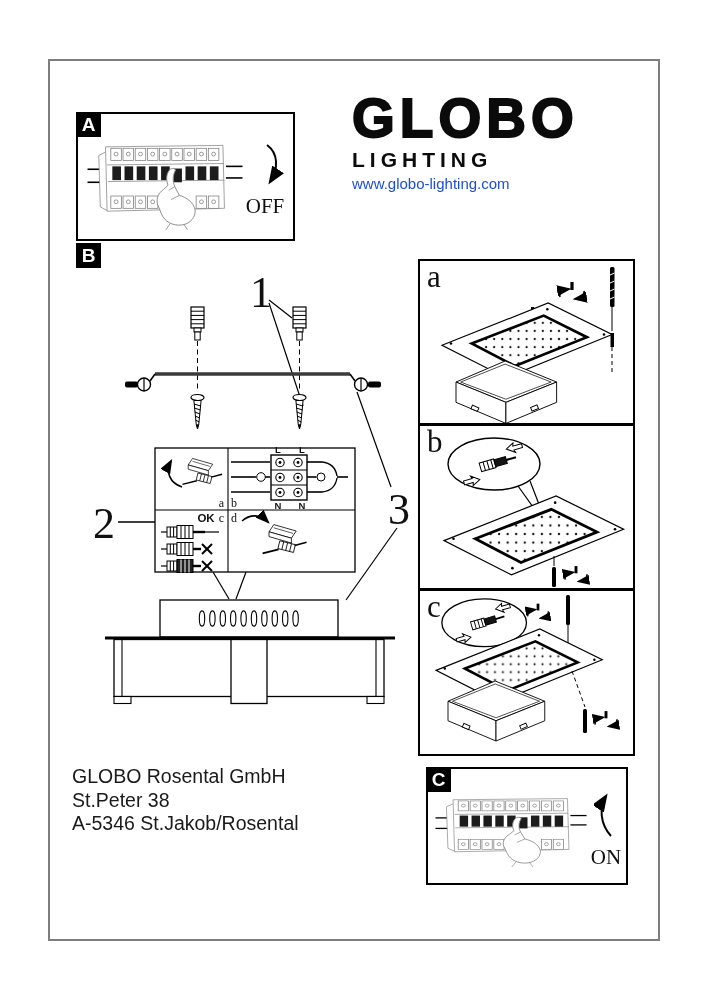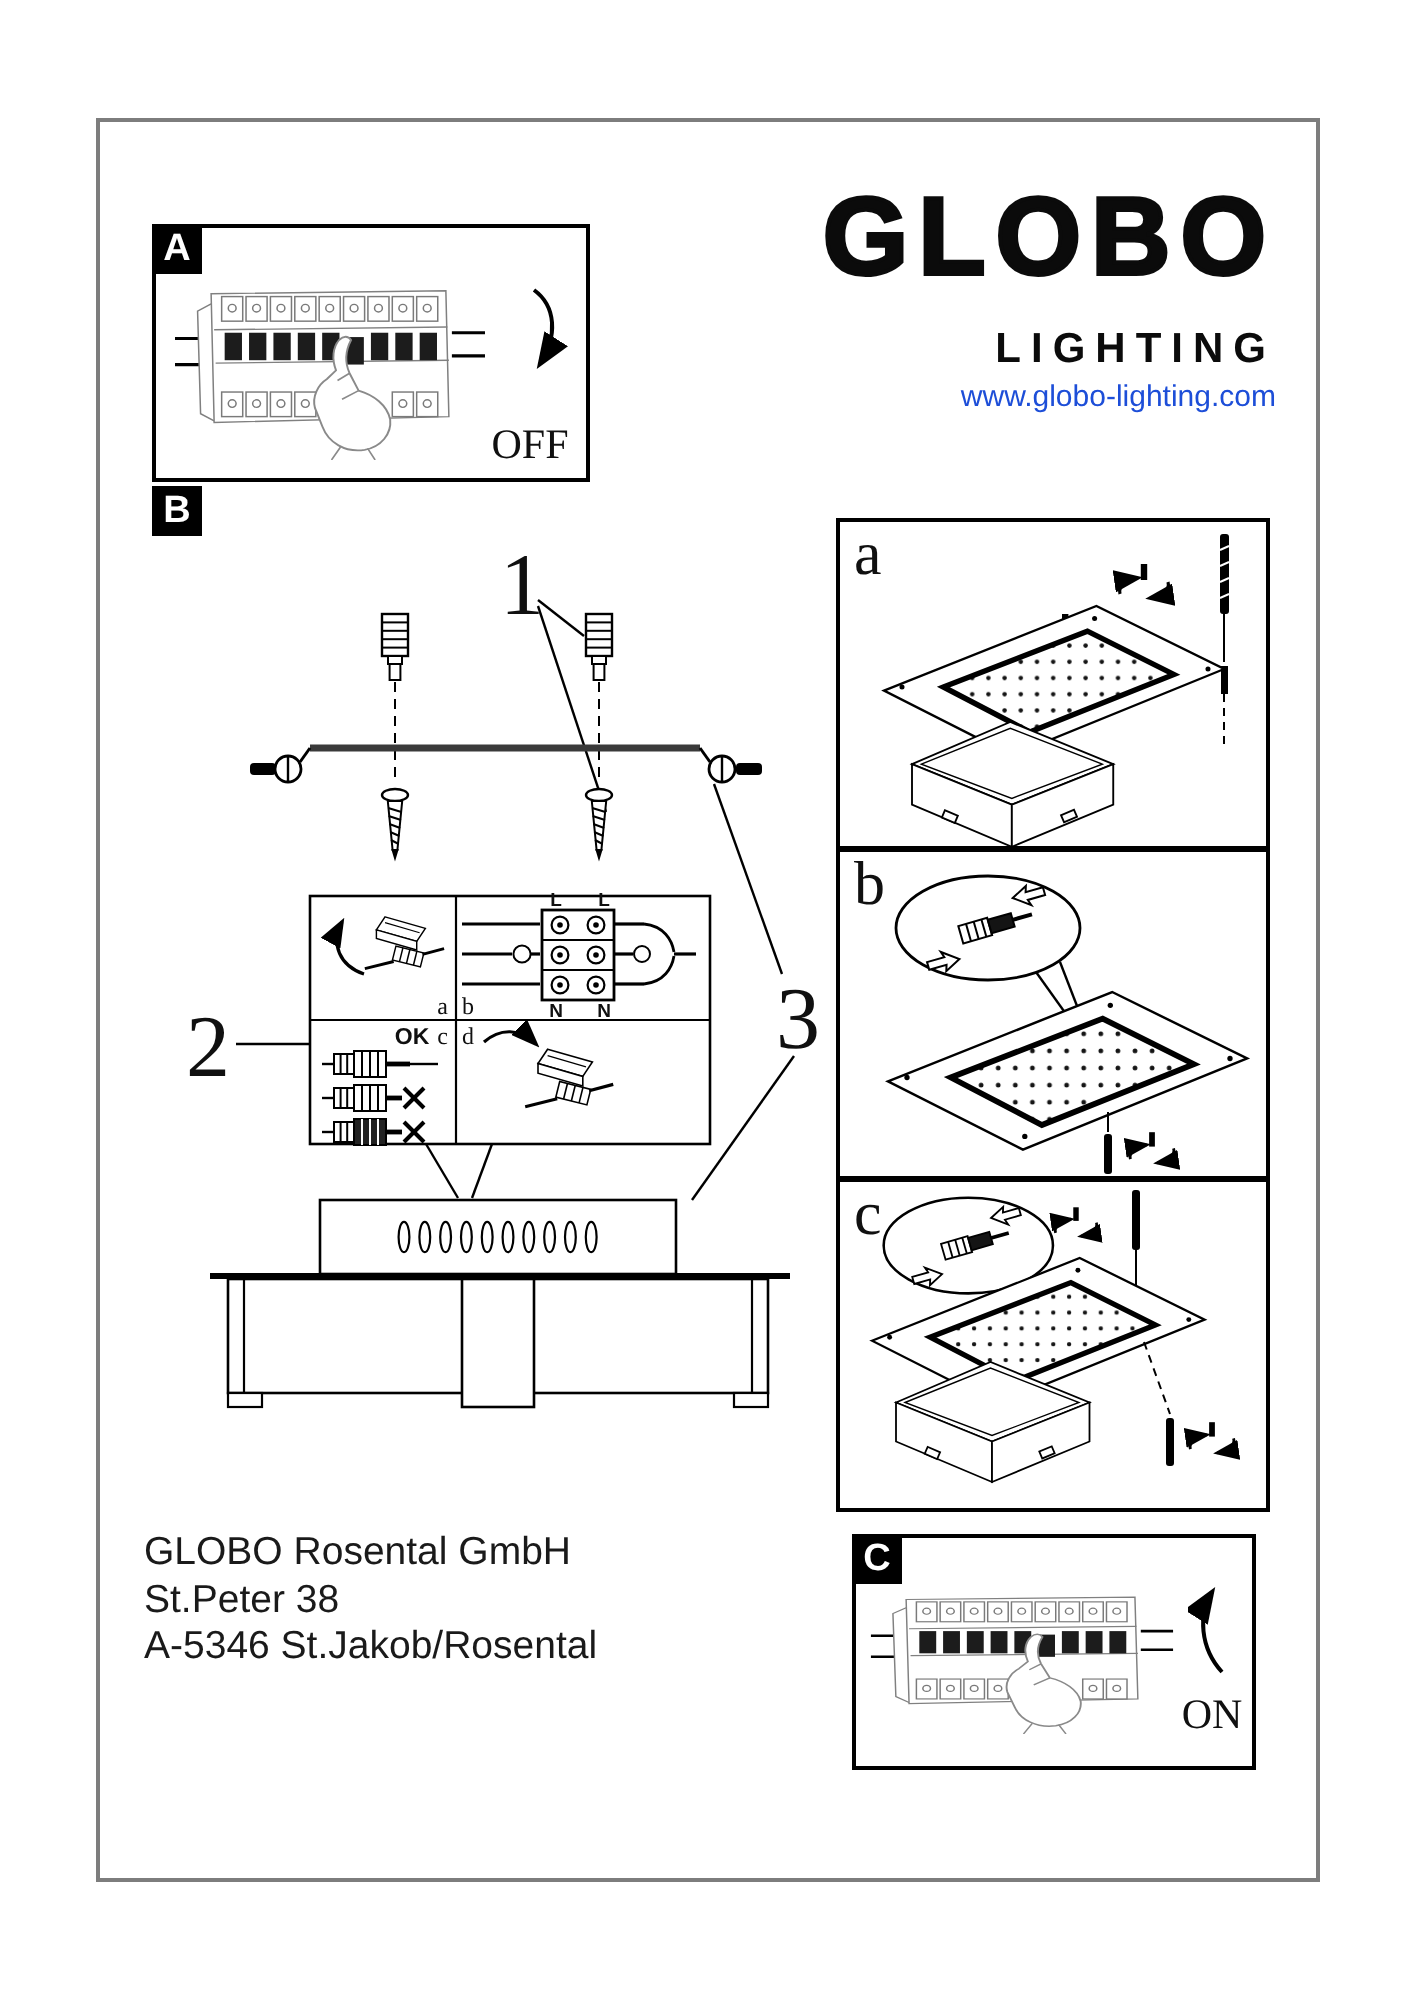--- a/index.html
+++ b/index.html
@@ -5,24 +5,24 @@
   html,body{margin:0;padding:0;background:#fff;}
   #sheet{position:relative;width:706px;height:1000px;background:#fff;overflow:hidden;
          font-family:"Liberation Sans",sans-serif;color:#111;}
   .abs{position:absolute;}
   .box{box-sizing:border-box;}
   #page-border{left:48px;top:59px;width:612px;height:882px;border:2px solid #7d7d7d;}
   .panel{border:2px solid #000;background:#fff;}
   .tag{width:25px;height:25px;background:#000;color:#fff;font-weight:bold;font-size:19px;
        display:flex;align-items:center;justify-content:center;z-index:5;}
   
-  #brand{left:352px;top:90px;width:286px;text-align:right;}
+  #brand{left:352px;top:90px;width:286px;text-align:left;}
   #brand .logo{font-size:55px;font-weight:700;letter-spacing:5px;line-height:56px;color:#0b0b0b;
                -webkit-text-stroke:2px #0b0b0b;}
-  #brand .sub{font-size:21px;font-weight:700;letter-spacing:5px;margin-top:17px;color:#0b0b0b;}
+  #brand .sub{font-size:21px;font-weight:700;letter-spacing:5px;margin-top:2px;color:#0b0b0b;}
   #brand .web{font-size:15px;margin-top:3px;color:#1d4ed8;}
   #brand .model{font-family:"Liberation Serif",serif;font-size:31px;letter-spacing:1px;margin-top:14px;color:#101010;}
   
   #address{left:72px;top:765px;font-size:19.5px;line-height:23.6px;color:#1a1a1a;}
   .offon{font-family:"Liberation Serif",serif;font-size:21px;color:#101010;text-align:center;}
   svg{display:block;}
   svg text{font-family:"Liberation Serif",serif;fill:#101010;}
   svg .sans{font-family:"Liberation Sans",sans-serif;}
 </style>
 </head>
@@ -184,21 +184,21 @@
   <div class="abs panel box" style="left:76px;top:112px;width:219px;height:129px;">
     <div class="abs tag" style="left:-2px;top:-2px;">
       <span>A</span>
     </div>
     <svg class="abs" style="left:8px;top:22px;" width="158" height="94" viewBox="0 0 210 130" preserveAspectRatio="none">
         <use href="#breaker"></use>
       </svg>
     <svg class="abs" style="left:184px;top:28px;" width="24" height="44" viewBox="0 0 24 44">
       <path d="M5,3 C16,11 17,26 8,40" stroke="#000" stroke-width="2" fill="none" marker-end="url(#ah)"></path>
     </svg>
-    <div class="abs offon" style="left:158px;top:96px;width:58px;">OFF</div>
+    <div class="abs offon" style="left:158px;top:80px;width:58px;">OFF</div>
   </div>
 
   <div class="abs tag" style="left:76px;top:243px;">
     <span>B</span>
   </div>
 
   <div id="brand" class="abs">
     <div class="logo">GLOBO</div>
     <div class="sub">LIGHTING</div>
     <div class="web">www.globo-lighting.com</div>

